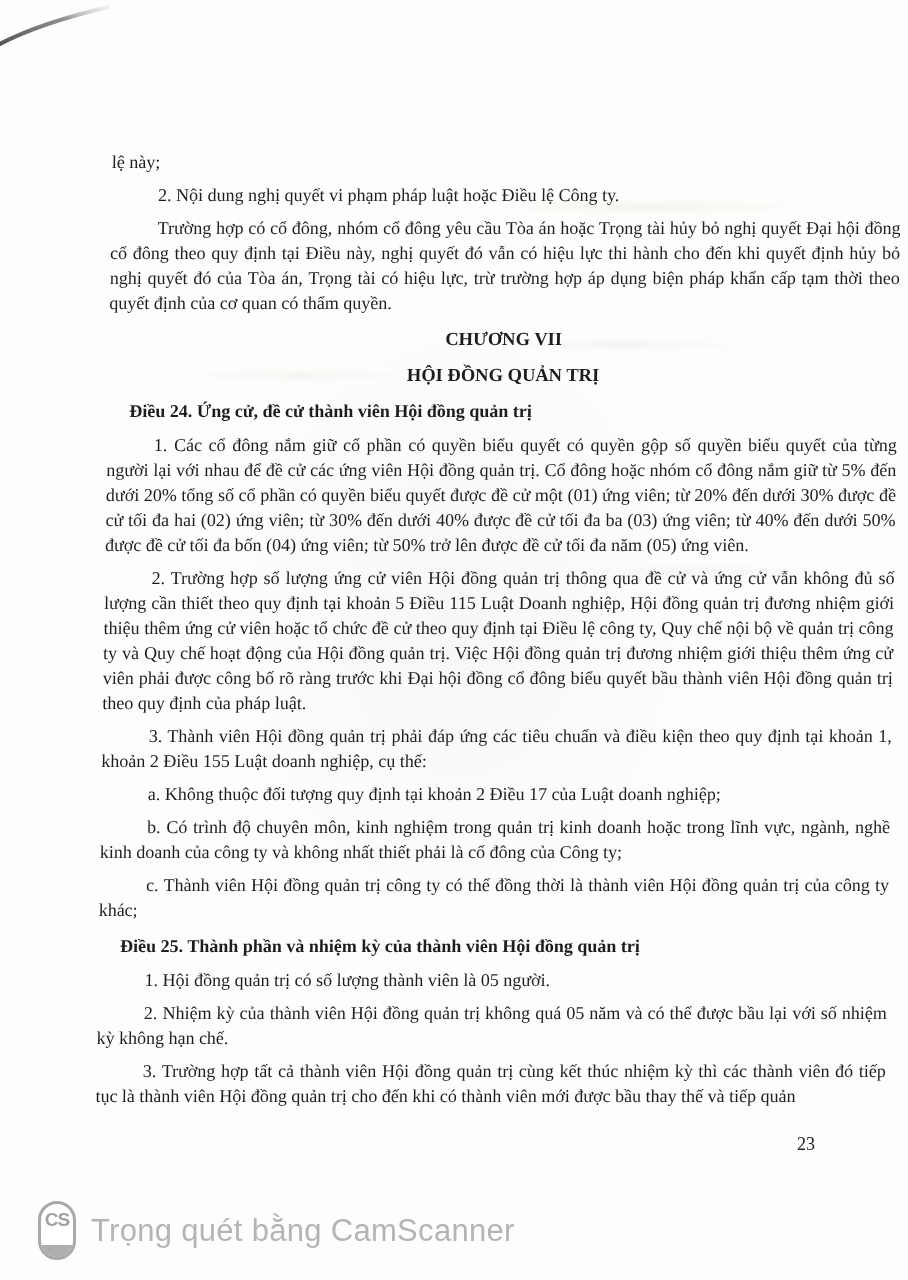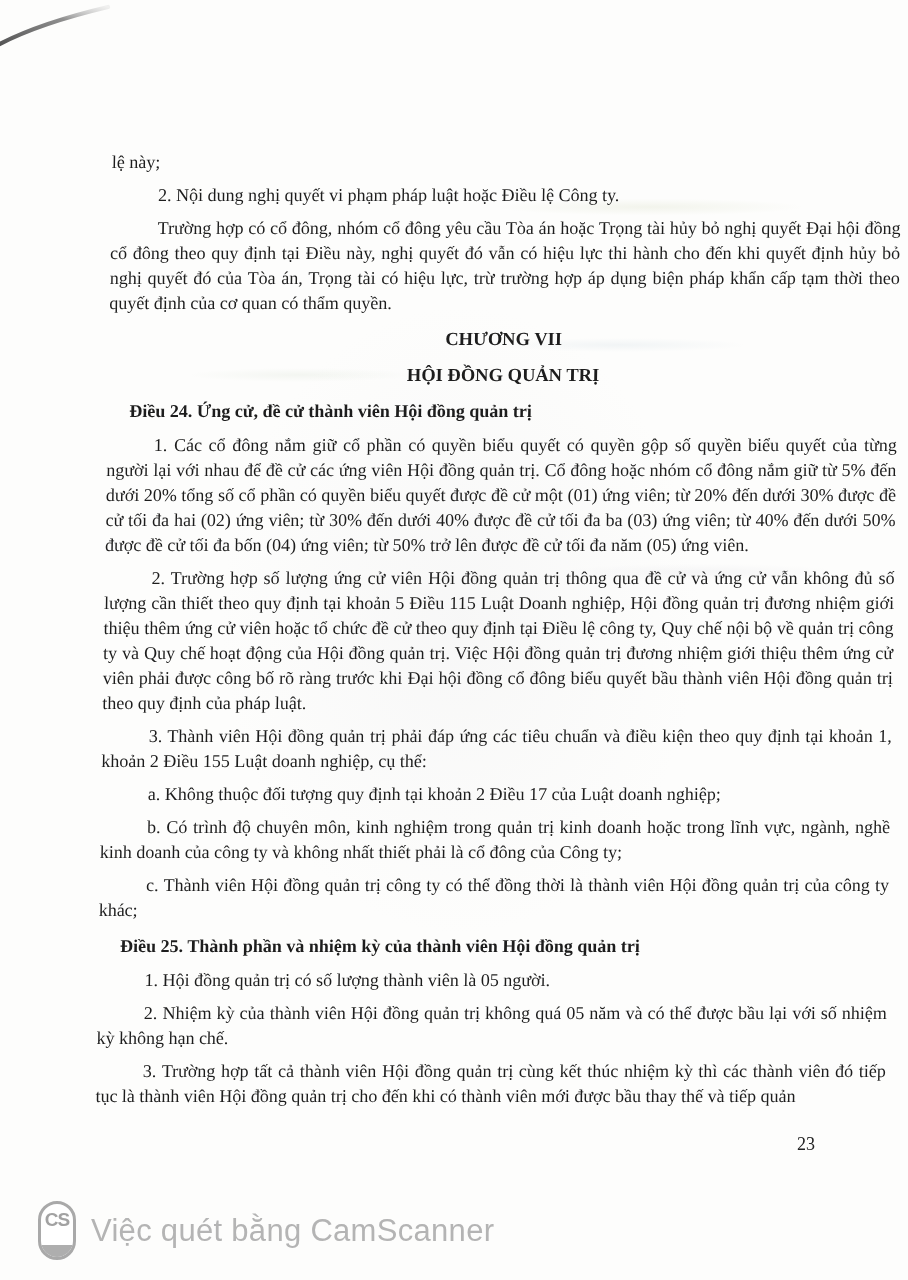--- a/index.html
+++ b/index.html
@@ -160,14 +160,14 @@
     <p class="blk body">3. Trường hợp tất cả thành viên Hội đồng quản trị cùng kết thúc nhiệm kỳ thì các thành viên đó tiếp tục là thành viên Hội đồng quản trị cho đến khi có thành viên mới được bầu thay thế và tiếp quản</p>
   </main>
 
 <div class="page-number">23</div>
 
 <footer class="cam-footer">
   <span class="cs-icon">
     <span class="cs-letters">CS</span>
     <span class="cs-bar"></span>
   </span>
-  <span class="cs-text">Việc quét bằng CamScanner</span>
+  <span class="cs-text">Trọng quét bằng CamScanner</span>
 </footer>
 
 </body></html>

